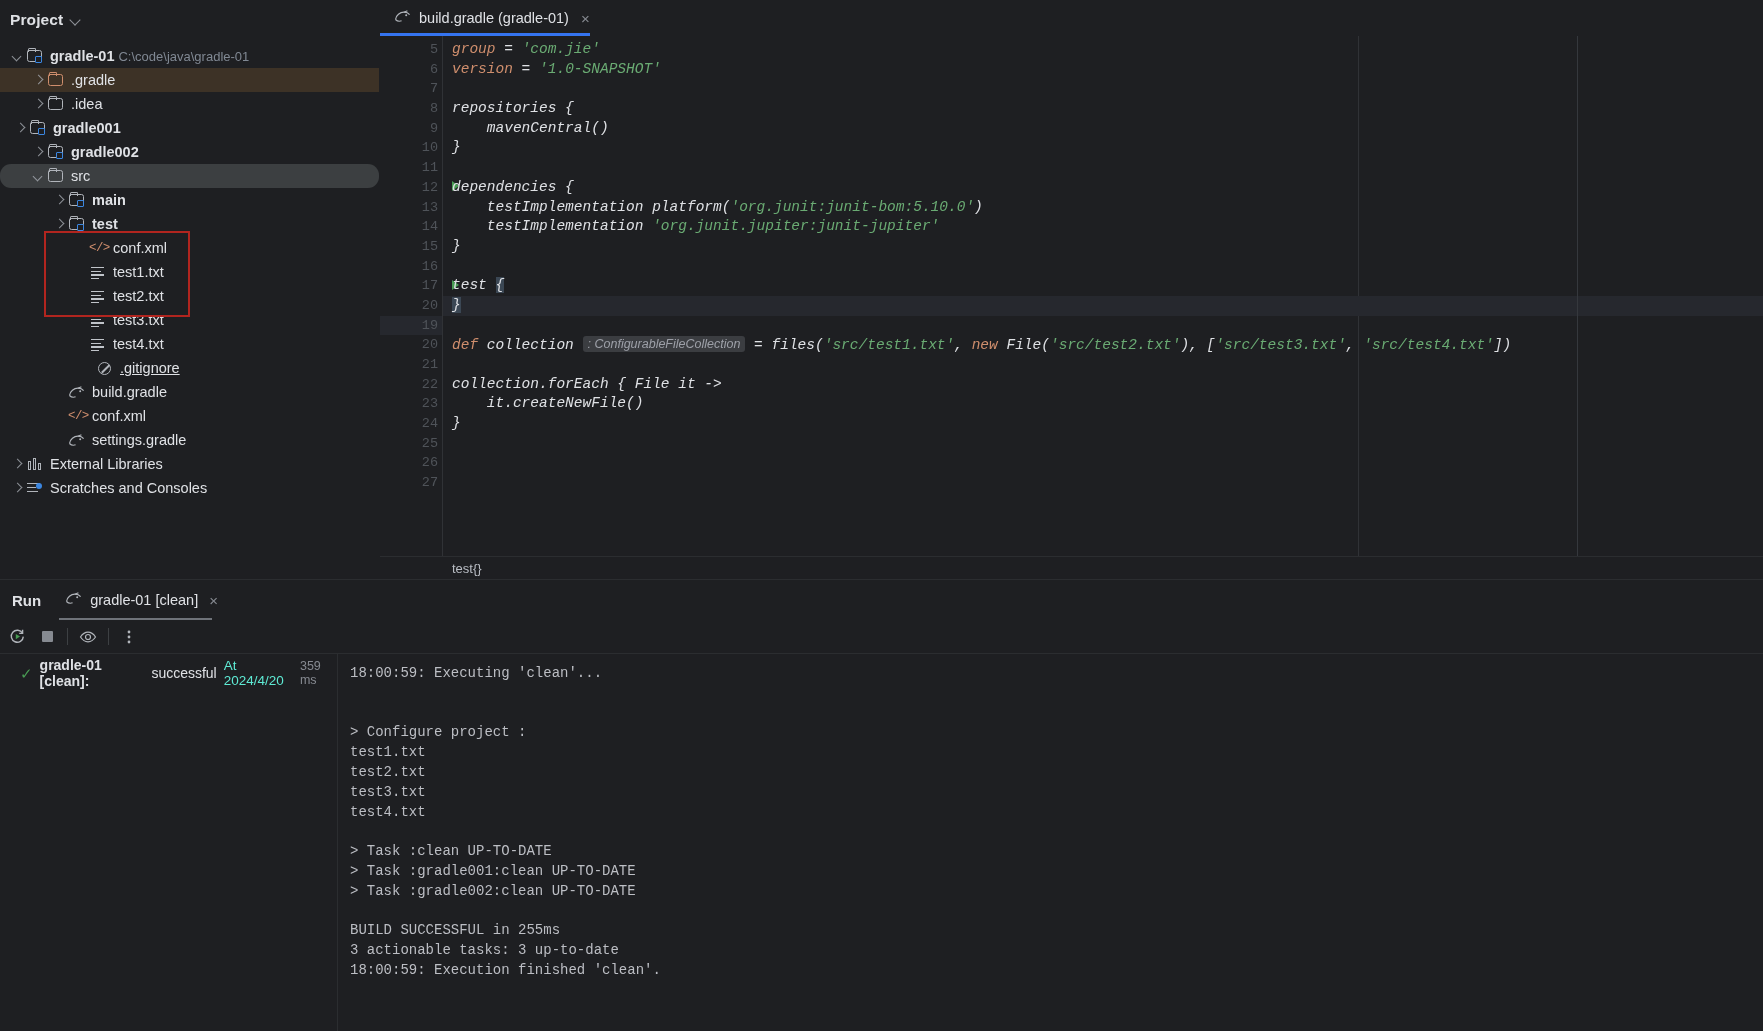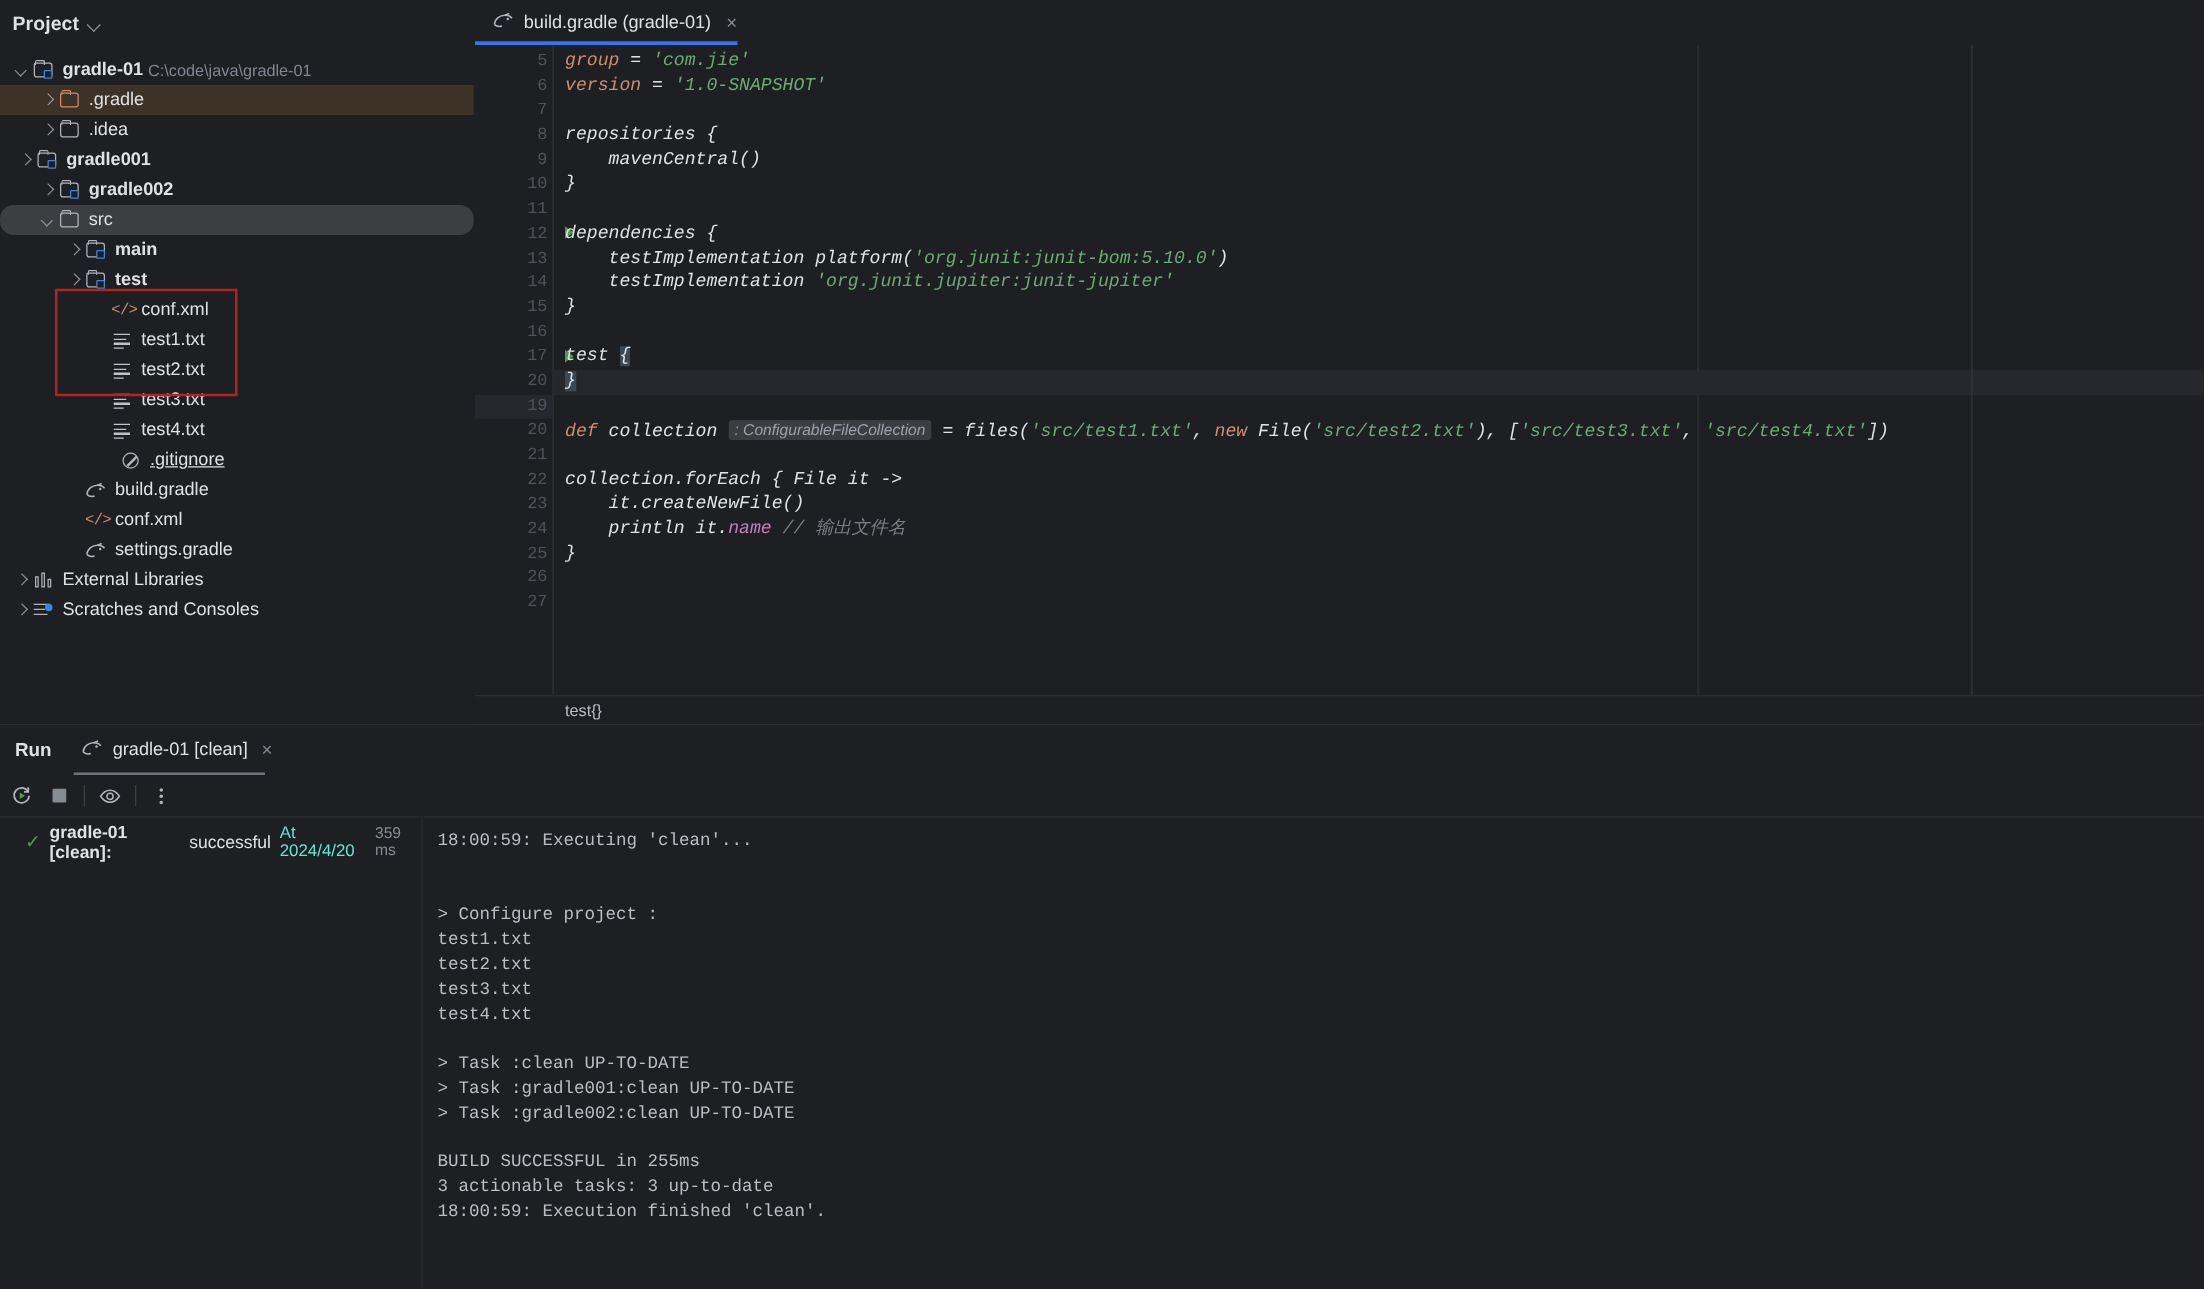--- a/index.html
+++ b/index.html
@@ -432,21 +432,20 @@
 
           <div class="cl"><span class="pl">test </span><span class="pl curbr">{</span></div>
           <div class="cl cur"><span class="pl curbr">}</span></div>
           <div class="cl"></div>
 
           <div class="cl"><span class="kw">def</span><span class="pl"> collection </span><span class="inlay">: ConfigurableFileCollection</span><span class="pl"> = files(</span><span class="str">'src/test1.txt'</span><span class="pl">, </span><span class="kw">new</span><span class="pl"> File(</span><span class="str">'src/test2.txt'</span><span class="pl">), [</span><span class="str">'src/test3.txt'</span><span class="pl">, </span><span class="str">'src/test4.txt'</span><span class="pl">])</span></div>
 
           <div class="cl"></div>
           <div class="cl"><span class="pl">collection.forEach { File it -&gt;</span></div>
           <div class="cl"><span class="pl">    it.createNewFile()</span></div>
-          <div class="cl"><span class="pl">    println it.</span><span class="prop">name</span><span class="cmt"> // 输出文件名</span></div>
           <div class="cl"><span class="pl">}</span></div>
           <div class="cl"></div>
         </div>
         <div class="rightpane" style="right:185px"></div>
       </div>
 
       <div class="breadcrumb">
         <span>test{}</span>
       </div>
     </div>

